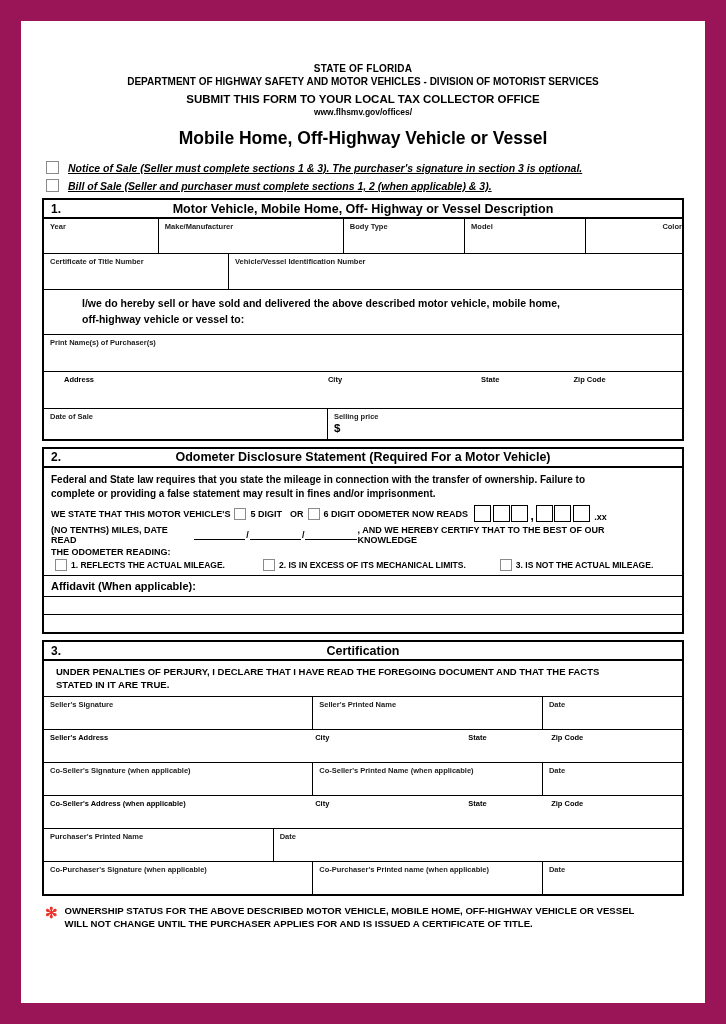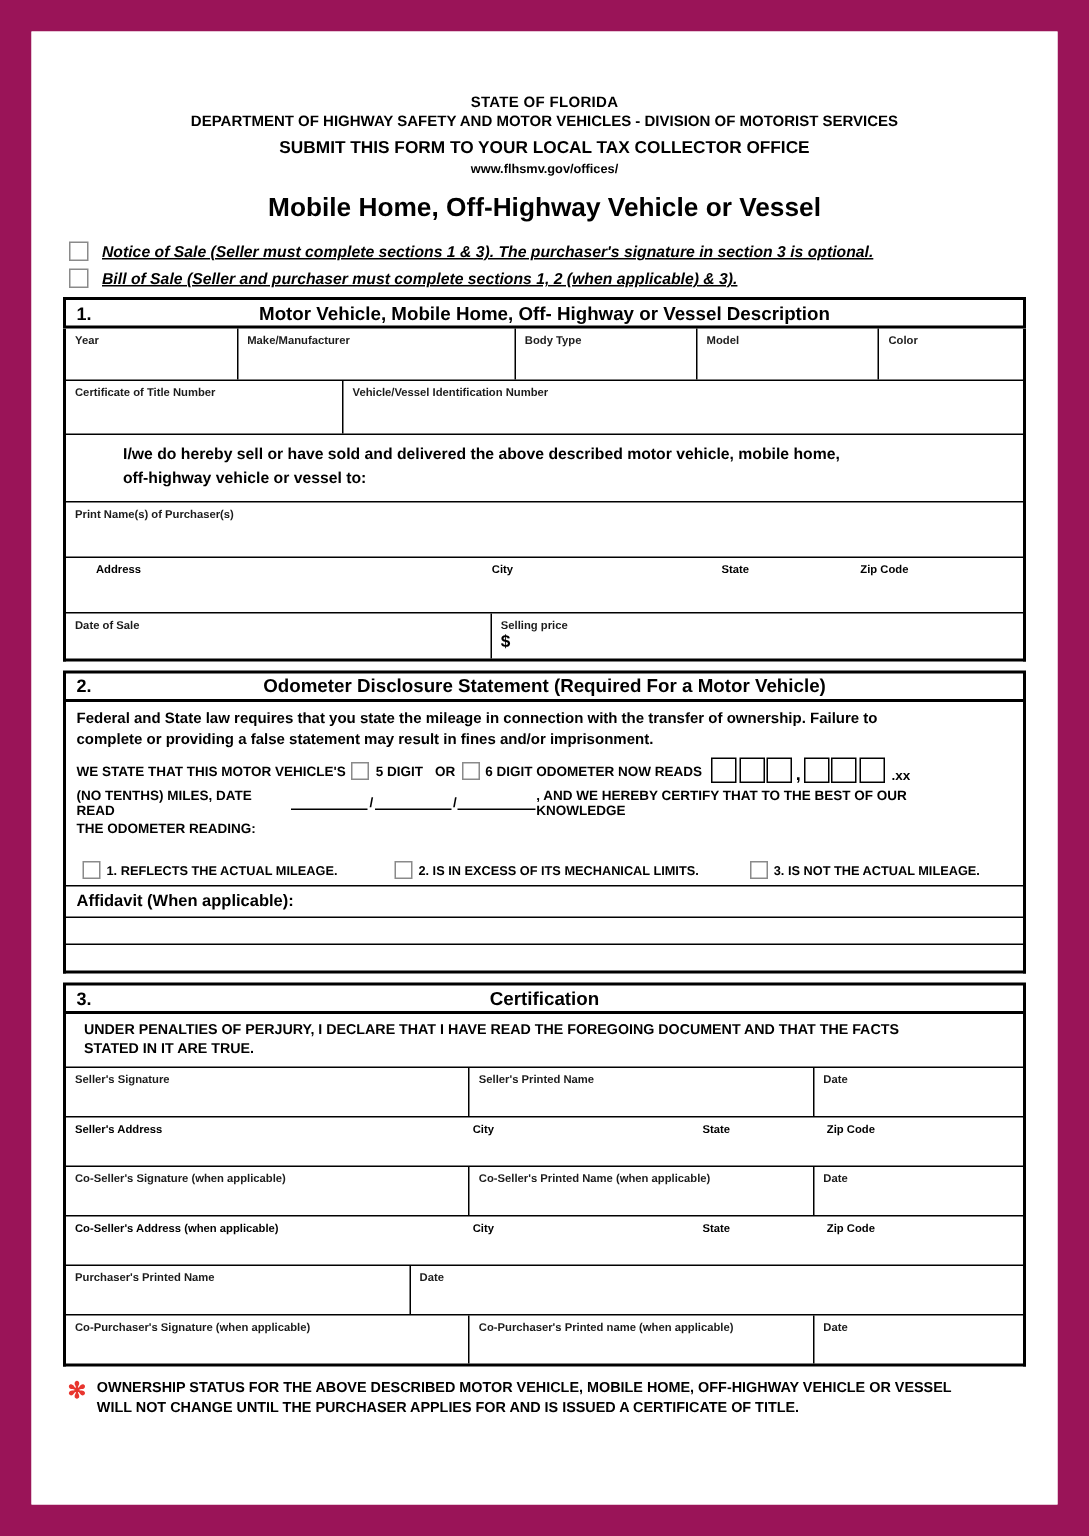--- a/index.html
+++ b/index.html
@@ -63,21 +63,21 @@
   .row:last-child { border-bottom: none; }
   .cell { position: relative; padding: 3px 0 0 6px; border-right: 1px solid #000; }
   .cell:last-child { border-right: none; }
   .lbl { font-size: 7.5px; font-weight: bold; color: #1c1c1c; white-space: nowrap; }
 
   
   .c-year   { width: 18.0%; height: 34px; }
   .c-make   { width: 29.0%; height: 34px; }
   .c-body   { width: 19.0%; height: 34px; }
   .c-model  { width: 19.0%; height: 34px; }
-  .c-color  { width: 15.0%; height: 34px; }
+  .c-color  { width: 15.0%; height: 34px; text-align: right; }
 
   .c-title  { width: 29.0%; height: 35px; }
   .c-vin    { width: 71.0%; height: 35px; }
 
   .sell {
     padding: 6px 10px 7px 14px;
     font-size: 10.5px; font-weight: bold; line-height: 1.45; margin-left: 24px;
   }
 
   .c-full { width: 100%; height: 36px; }
@@ -98,21 +98,21 @@
   .odo { padding: 1px 21px 4px 7px; }
   .oline { display: flex; align-items: center; font-size: 9px; font-weight: bold; flex-wrap: nowrap; }
   .oline.l1 { margin-bottom: 3px; }
   .oline.l2 { margin-bottom: 2px; }
   .cbx-s { width: 12px; height: 12px; flex:0 0 12px; border: 1px solid #8a8a8a; background:#fff; margin: 0 4px; }
   .digits { display: flex; align-items: flex-end; margin-left: 6px; }
   .dbox { width: 17px; height: 17px; border: 1.3px solid #000; background: #fff; margin-right: 1.5px; }
   .comma { font-size: 12px; font-weight: bold; margin: 0 2px 0 1px; align-self: flex-end; line-height: 12px; }
   .xx { font-size: 9px; font-weight: bold; margin-left: 3px; align-self: flex-end; }
   .ul { display: inline-block; border-bottom: 1px solid #000; width: 52px; height: 9px; margin: 0 1px; }
-  .opt3 { display: flex; align-items: flex-end; margin-top: 17px; }
+  .opt3 { display: flex; align-items: flex-end; margin-top: 2px; }
   .opt3 .it { display: flex; align-items: center; font-size: 8.5px; font-weight: bold; }
   .opt3 .sp1 { width: 34px; } .opt3 .sp2 { width: 30px; }
 
   .aff { font-size: 11px; font-weight: bold; padding: 4px 7px 4px 7px; }
   .blank { height: 17px; }
 
   
   .perj { font-size: 9.5px; font-weight: bold; line-height: 1.35; padding: 5px 8px 4px 12px; }
   .c-sig { width: 42.2%; height: 32px; }
   .c-pn  { width: 36.0%; height: 32px; }

